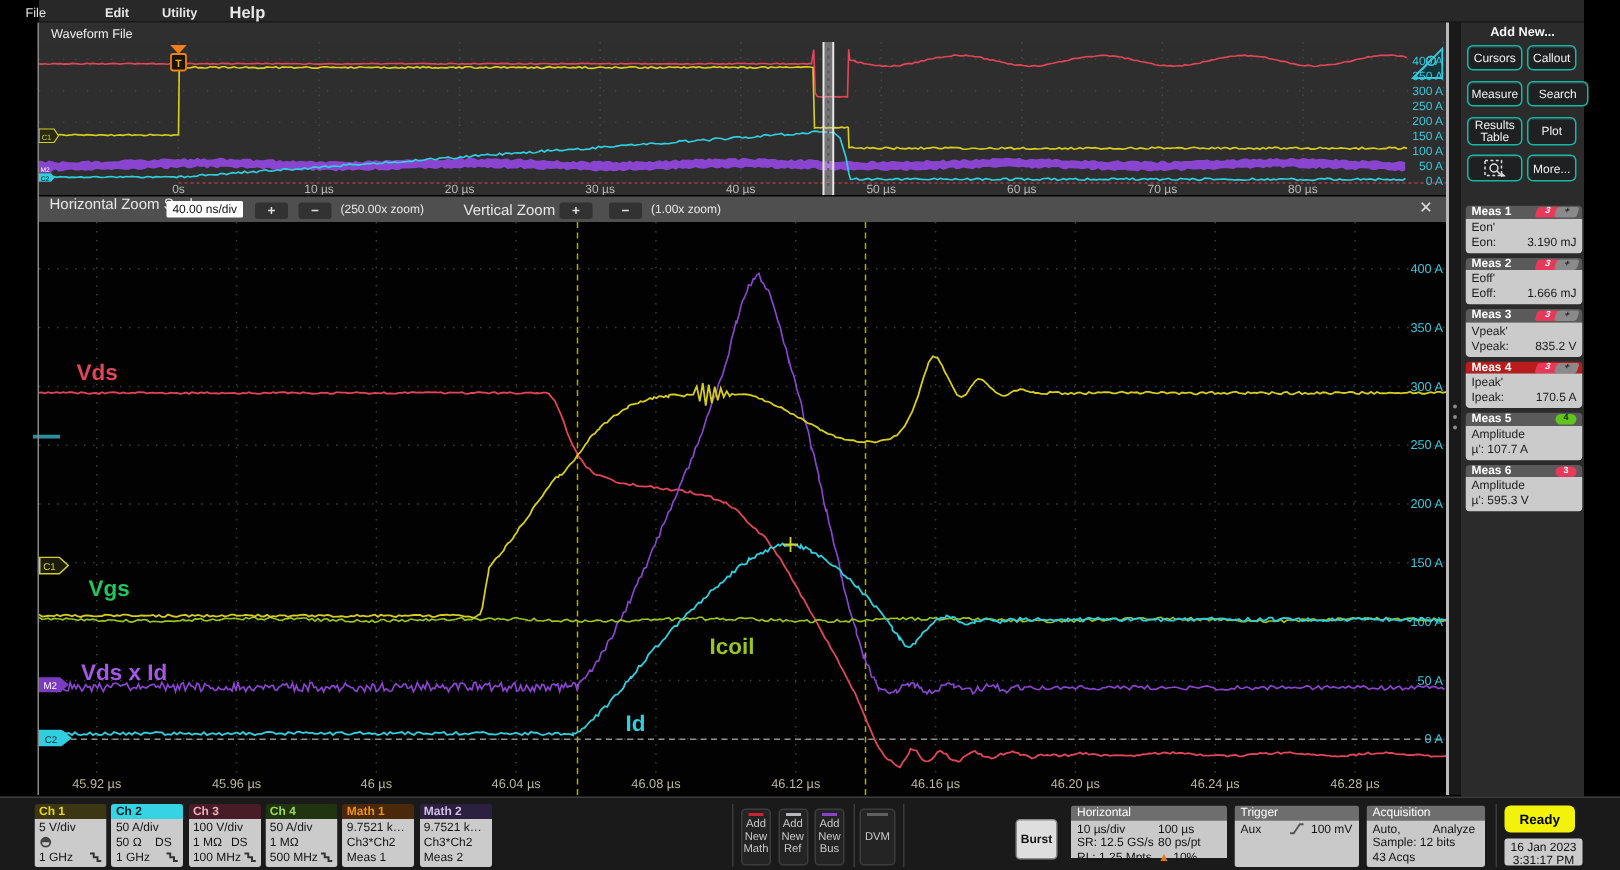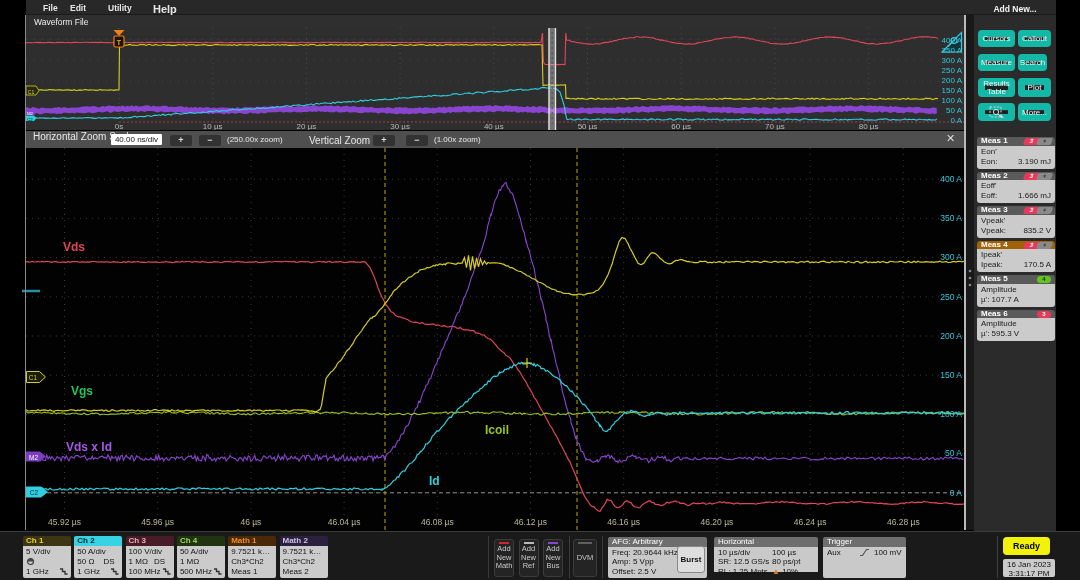--- a/index.html
+++ b/index.html
@@ -1,43 +1,43 @@
 <!DOCTYPE html>
 <html><head>
 <meta charset="utf-8">
 <style>
 * { margin:0; padding:0; box-sizing:border-box; }
 html,body { width:1080px; height:580px; background:#000; overflow:hidden; font-family:"Liberation Sans", sans-serif; }
 .abs { position:absolute; }
 #stage { position:relative; width:1080px; height:580px; background:#000; }
-.btn8 { position:absolute; background:#1f2022; border:7px solid #14b8a6; border-radius:4px; color:#f2f2f2; font-size:8px; display:flex; align-items:center; justify-content:center; text-align:center; box-shadow:inset 0 1px 0 rgba(255,255,255,0.09); }
+.btn8 { position:absolute; background:#1f2022; border:1px solid #14b8a6; border-radius:4px; color:#f2f2f2; font-size:8px; display:flex; align-items:center; justify-content:center; text-align:center; box-shadow:inset 0 1px 0 rgba(255,255,255,0.09); }
 .meas { position:absolute; left:977px; width:78px; border-radius:3px; overflow:hidden; }
 .meas .hd { height:8.5px; background:#5a5a5a; color:#fff; font-size:8px; font-weight:bold; padding-left:4px; position:relative; line-height:8.5px; }
 .meas .bd { background:#cbcbcb; color:#1b1b1b; font-size:8px; padding:1px 4px 2px 4px; line-height:10px; position:relative; }
 .chipr { position:absolute; right:16px; top:1px; width:15px; height:7px; background:#e8395a; transform:skewX(-18deg); border-radius:2px; color:#fff; font-size:6px; text-align:center; line-height:7px; }
 .chipg2 { position:absolute; right:3px; top:1px; width:15px; height:7px; background:#8a8a8a; transform:skewX(-18deg); border-radius:2px; color:#222; font-size:6px; text-align:center; line-height:6px; }
 .pill { position:absolute; right:4px; top:1px; width:14px; height:7px; border-radius:3.5px; font-size:6px; text-align:center; line-height:7px; }
 .chbadge { position:absolute; top:536px; width:48px; height:42px; border-radius:2px; overflow:hidden; }
 .chbadge .h { height:10px; font-size:8px; font-weight:bold; padding-left:3px; line-height:10px; }
 .chbadge .b { background:#cbcbcb; height:32px; font-size:8px; color:#141414; padding:0.5px 3px; line-height:10.3px; position:relative; }
 .panel { position:absolute; top:536.5px; border-radius:2px; overflow:hidden; }
 .panel .h { height:10.5px; background:#6e6e6e; color:#fff; font-size:8px; padding-left:4px; line-height:10.5px; }
 .panel .b { background:#c9c9c9; color:#141414; font-size:8px; padding:0.5px 4px; line-height:9.8px; position:relative; }
 .addbtn { position:absolute; top:539px; width:20px; height:38px; background:#242424; border:1px solid #3c3c3c; border-radius:3px; color:#c8c8c8; font-size:7.5px; text-align:center; line-height:8.5px; padding-top:5px; }
 .addbtn i { position:absolute; top:2px; left:4px; right:4px; height:1.5px; display:block; }
 .vsep { position:absolute; top:536px; width:1px; height:42px; background:#3a3a3a; }
 .zbtn { position:absolute; top:135px; width:22px; height:11px; background:#323232; border-radius:2px; color:#ddd; font-weight:bold; font-size:9px; text-align:center; line-height:10px; }
-.wvlabel { position:absolute; font-size:12px; font-weight:bold;margin-left:12px; }
+.wvlabel { position:absolute; font-size:15px; font-weight:bold; }
 </style>
 </head>
 <body>
 <div id="stage">
 
   <div class="abs" style="left:26px;top:0;width:1030px;height:15px;background:#282828;border-bottom:1px solid #1a1a1a"></div>
-  <div class="abs" style="left:43px;top:3px;font-size:8.5px;color:#e6e6e6;font-weight:bold">File</div>
+  <div class="abs" style="left:17px;top:3px;font-size:8.5px;color:#e6e6e6;font-weight:normal">File</div>
   <div class="abs" style="left:70px;top:3px;font-size:8.5px;color:#e6e6e6;font-weight:bold">Edit</div>
   <div class="abs" style="left:108px;top:3px;font-size:8.5px;color:#e6e6e6;font-weight:bold">Utility</div>
   <div class="abs" style="left:153px;top:3px;font-size:11px;color:#e6e6e6;font-weight:bold">Help</div>
 
   <div class="abs" style="left:26px;top:15px;width:939px;height:13px;background:#2f2f2f"></div>
   <div class="abs" style="left:34px;top:16.5px;font-size:8.5px;color:#f0f0f0">Waveform File</div>
 
   <div class="abs" style="left:26px;top:28px;width:939px;height:102px;background:#2e2e2e"></div>
   <svg style="position:absolute;left:26px;top:28px" width="939" height="102" viewBox="0 0 939 102">
       <line x1="93.0" y1="0" x2="93.0" y2="94" stroke="#4a4a4a" stroke-width="1" stroke-dasharray="1 4"></line>
@@ -183,25 +183,25 @@
   <div class="abs" style="left:964px;top:15px;width:2px;height:515px;background:#b9b9b9"></div>
 
   <div class="abs" style="left:966px;top:15px;width:8px;height:515px;background:#191919"></div>
   <svg class="abs" style="left:966px;top:268px" width="8" height="22">
       <circle cx="4" cy="3" r="1.3" fill="#8a8a8a"></circle>
       <circle cx="4" cy="10" r="1.3" fill="#8a8a8a"></circle>
       <circle cx="4" cy="17" r="1.3" fill="#8a8a8a"></circle>
     </svg>
 
   <div class="abs" style="left:974px;top:15px;width:82px;height:518px;background:#2b2b2b"></div>
-  <div class="abs" style="left:974px;top:4px;width:82px;text-align:center;font-size:8.5px;font-weight:bold;color:#f5f5f5">Add New...</div>
+  <div class="abs" style="left:974px;top:16px;width:82px;text-align:center;font-size:8.5px;font-weight:bold;color:#f5f5f5">Add New...</div>
   <div class="btn8" style="left:978px;top:30px;width:37px;height:17px">Cursors</div>
   <div class="btn8" style="left:1018px;top:30px;width:33px;height:17px">Callout</div>
   <div class="btn8" style="left:978px;top:54px;width:37px;height:17px">Measure</div>
-  <div class="btn8" style="left:1018px;top:54px;width:29px;height:17px">Search</div>
+  <div class="btn8" style="left:1018px;top:54px;width:41px;height:17px">Search</div>
   <div class="btn8" style="left:978px;top:78px;width:37px;height:19px;line-height:8px">Results<br>Table</div>
   <div class="btn8" style="left:1018px;top:78px;width:33px;height:19px">Plot</div>
   <div class="btn8" style="left:978px;top:103px;width:37px;height:18px">
     <svg width="16" height="13">
         <rect x="1" y="1" width="11" height="10" fill="none" stroke="#ddd" stroke-width="1" stroke-dasharray="2 1.6"></rect>
         <circle cx="7" cy="6" r="2.6" fill="none" stroke="#ddd" stroke-width="1"></circle>
         <line x1="9" y1="8" x2="12" y2="11" stroke="#ddd" stroke-width="1"></line>
         <path d="M12 9 l 3 2.5 l -3.5 0.5 Z" fill="#ddd"></path>
       </svg>
   </div>
@@ -213,21 +213,21 @@
   </div>
   <div class="meas" style="top:171.5px">
     <div class="hd">Meas 2<span class="chipr">3</span><span class="chipg2">+</span></div>
     <div class="bd">Eoff'<br><span>Eoff:</span><span style="position:absolute;right:4px">1.666 mJ</span></div>
   </div>
   <div class="meas" style="top:206px">
     <div class="hd">Meas 3<span class="chipr">3</span><span class="chipg2">+</span></div>
     <div class="bd">Vpeak'<br><span>Vpeak:</span><span style="position:absolute;right:4px">835.2 V</span></div>
   </div>
   <div class="meas" style="top:240.5px">
-    <div class="hd" style="background:#a16207">Meas 4<span class="chipr">3</span><span class="chipg2">+</span></div>
+    <div class="hd" style="background:#b91c1c">Meas 4<span class="chipr">3</span><span class="chipg2">+</span></div>
     <div class="bd">Ipeak'<br><span>Ipeak:</span><span style="position:absolute;right:4px">170.5 A</span></div>
   </div>
   <div class="meas" style="top:275px">
     <div class="hd">Meas 5<span class="pill" style="background:#62c41e;color:#103300">4</span></div>
     <div class="bd">Amplitude<br>µ': 107.7 A</div>
   </div>
   <div class="meas" style="top:309.5px">
     <div class="hd">Meas 6<span class="pill" style="background:#e8395a;color:#fff">3</span></div>
     <div class="bd">Amplitude<br>µ': 595.3 V</div>
   </div>
@@ -271,37 +271,37 @@
     </div>
 
   <div class="vsep" style="left:488px"></div>
   <div class="addbtn" style="left:494px"><i style="background:#cc2233"></i>Add<br>New<br>Math</div>
   <div class="addbtn" style="left:518.5px"><i style="background:#b8b8c0"></i>Add<br>New<br>Ref</div>
   <div class="addbtn" style="left:543px"><i style="background:#8844cc"></i>Add<br>New<br>Bus</div>
   <div class="vsep" style="left:568.5px"></div>
   <div class="addbtn" style="left:573px;width:24px"><i style="background:#606060"></i><span style="line-height:26px">DVM</span></div>
   <div class="vsep" style="left:601.5px"></div>
 
-  <div class="panel" style="left:608px;width:99px;height:41px">
-    <div class="h">AFG: Arbitrary</div>
-    <div class="b" style="height:30.5px">Freq: 20.9644 kHz<br>Amp: 5 Vpp<br>Offset: 2.5 V</div>
-  </div>
   <div class="abs" style="left:677px;top:546px;width:28px;height:27px;background:#dedede;border:1px solid #8a8a8a;border-radius:3px;color:#111;font-size:8px;font-weight:bold;text-align:center;line-height:25px;white-space:nowrap">Burst</div>
 
   <div class="panel" style="left:714px;width:104px;height:41px">
     <div class="h">Horizontal</div>
     <div class="b" style="height:25px">10 µs/div<span style="position:absolute;left:58px">100 µs</span><br>SR: 12.5 GS/s<span style="position:absolute;left:58px">80 ps/pt</span><br>RL: 1.25 Mpts<span style="position:absolute;left:58px"><span style="color:#e07818">▲</span> 10%</span></div>
   </div>
 
   <div class="panel" style="left:823px;width:83px;height:41px">
     <div class="h">Trigger</div>
     <div class="b" style="height:30.5px">Aux<span style="position:absolute;left:36px"><svg width="11" height="9">
             <path d="M1 7.5 h2.5 l4 -6 h2.5" fill="none" stroke="#555" stroke-width="1.2"></path>
           </svg></span><span style="position:absolute;left:51px">100 mV</span></div>
   </div>
 
+  <div class="panel" style="left:911px;width:79px;height:41px">
+    <div class="h">Acquisition</div>
+    <div class="b" style="height:30.5px">Auto,<span style="position:absolute;left:44px">Analyze</span><br>Sample: 12 bits<br>43 Acqs</div>
+  </div>
 
   <div class="abs" style="left:997px;top:536px;width:1px;height:42px;background:#3c3c3c"></div>
 
   <div class="abs" style="left:1003px;top:537px;width:47px;height:18px;background:#f2f20a;border-radius:4px;color:#000;font-size:9px;font-weight:bold;text-align:center;line-height:18px">Ready</div>
   <div class="abs" style="left:1003px;top:559px;width:52px;height:18px;background:#cbcbcb;border-radius:2px;color:#111;font-size:8px;text-align:center;line-height:9px;padding-top:1px">16 Jan 2023<br>3:31:17 PM</div>
 
 </div>
 
 </body></html>

